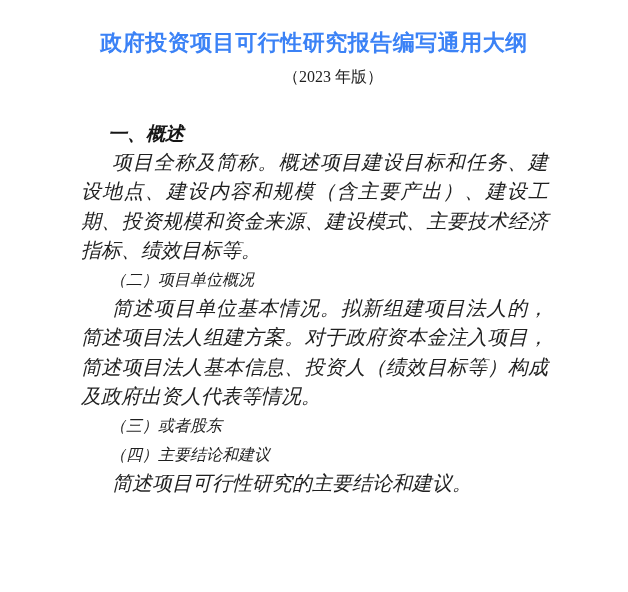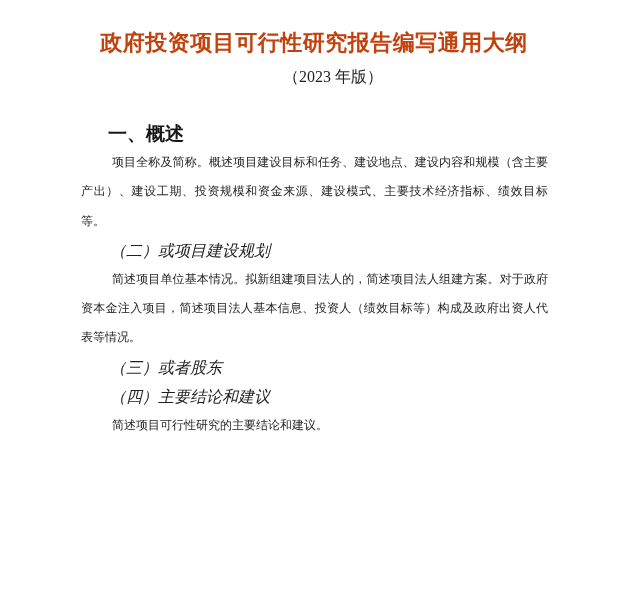--- a/index.html
+++ b/index.html
@@ -16,68 +16,69 @@
     overflow: hidden;
   }
   .doc-title {
     padding-top: 30px;
     text-align: center;
     font-family: "Liberation Serif", serif;
     font-weight: bold;
     font-size: 22px;
     line-height: 26px;
     letter-spacing: 0.5px;
-    color: #c2410c;
+    color: #3b82f6;
   }
   .doc-subtitle {
     margin-top: 11px;
     text-align: center;
     font-family: "Liberation Serif", serif;
     font-size: 16px;
     line-height: 19px;
     color: #1f1f1f;
     padding-left: 38px;
   }
   .doc-body {
     margin-top: 33px;
     margin-left: 81px;
     width: 467px;
   }
   .blk {
     line-height: 29.2px;
     margin: 0;
+    font-style: italic;
   }
   .blk.h1 {
     font-family: "Liberation Sans", sans-serif;
     font-weight: bold;
     font-size: 19px;
     padding-left: 27px;
     color: #161616;
   }
   .blk.h2 {
     font-family: "Liberation Serif", serif;
     font-style: italic;
     font-size: 16px;
     padding-left: 29px;
   }
   .blk.p {
     font-family: "Liberation Serif", serif;
-    font-size: 12px;
+    font-size: 20px;
     text-indent: 31px;
     text-align: justify;
   }
 </style>
 </head>
 <body>
 
 <div class="page">
   <div class="doc-title">政府投资项目可行性研究报告编写通用大纲</div>
   <div class="doc-subtitle">（2023 年版）</div>
   <div class="doc-body">
       <div class="blk h1">一、概述</div>
       <div class="blk p">项目全称及简称。概述项目建设目标和任务、建设地点、建设内容和规模（含主要产出）、建设工期、投资规模和资金来源、建设模式、主要技术经济指标、绩效目标等。</div>
-      <div class="blk h2">（二）或项目建设规划</div>
+      <div class="blk h2">（二）项目单位概况</div>
       <div class="blk p">简述项目单位基本情况。拟新组建项目法人的，简述项目法人组建方案。对于政府资本金注入项目，简述项目法人基本信息、投资人（绩效目标等）构成及政府出资人代表等情况。</div>
       <div class="blk h2">（三）或者股东</div>
       <div class="blk h2">（四）主要结论和建议</div>
       <div class="blk p">简述项目可行性研究的主要结论和建议。</div>
     </div>
 </div>
 
 </body></html>

